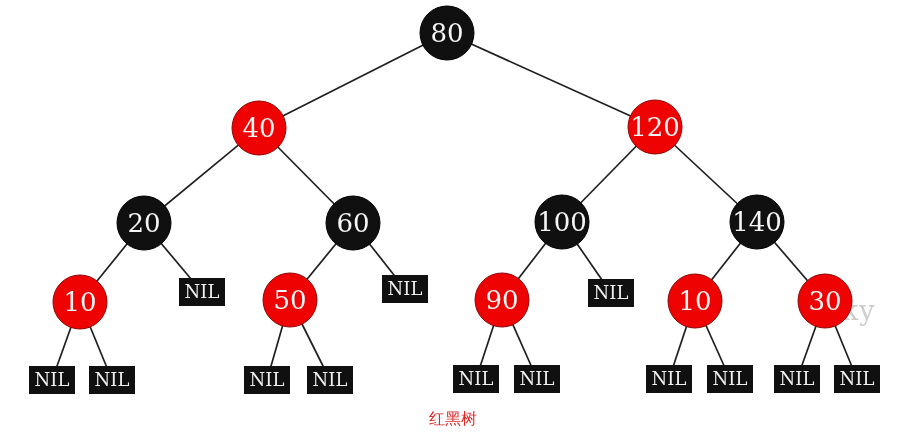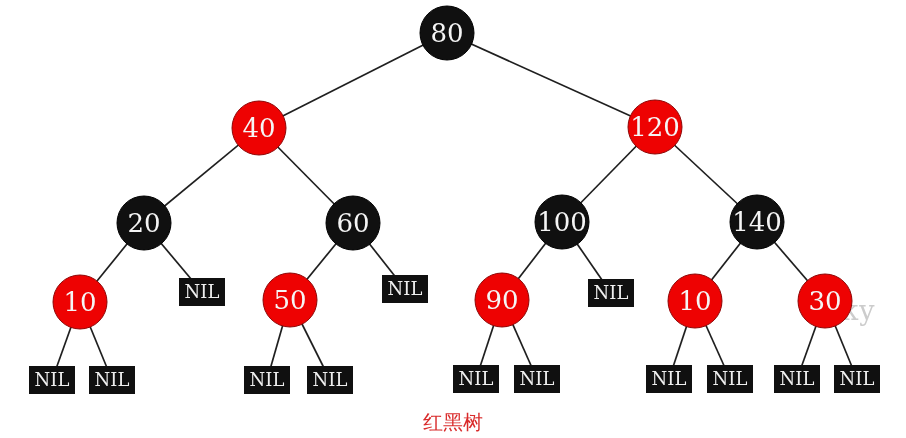--- a/index.html
+++ b/index.html
@@ -33,21 +33,21 @@
     z-index: 1;
   }
   .caption {
     position: absolute;
     left: 0;
     top: 409px;
     width: 100%;
     z-index: 2;
     text-align: center;
     font-family: Liberation Sans, sans-serif;
-    font-size: 20px;
+    font-size: 16px;
     color: #d92b2b;
   }
   .node-label {
     font-family: "DejaVu Serif", serif;
     font-size: 26px;
     fill: #f5f5f5;
   }
   .nil-label {
     font-family: "DejaVu Serif", serif;
     font-size: 18px;

